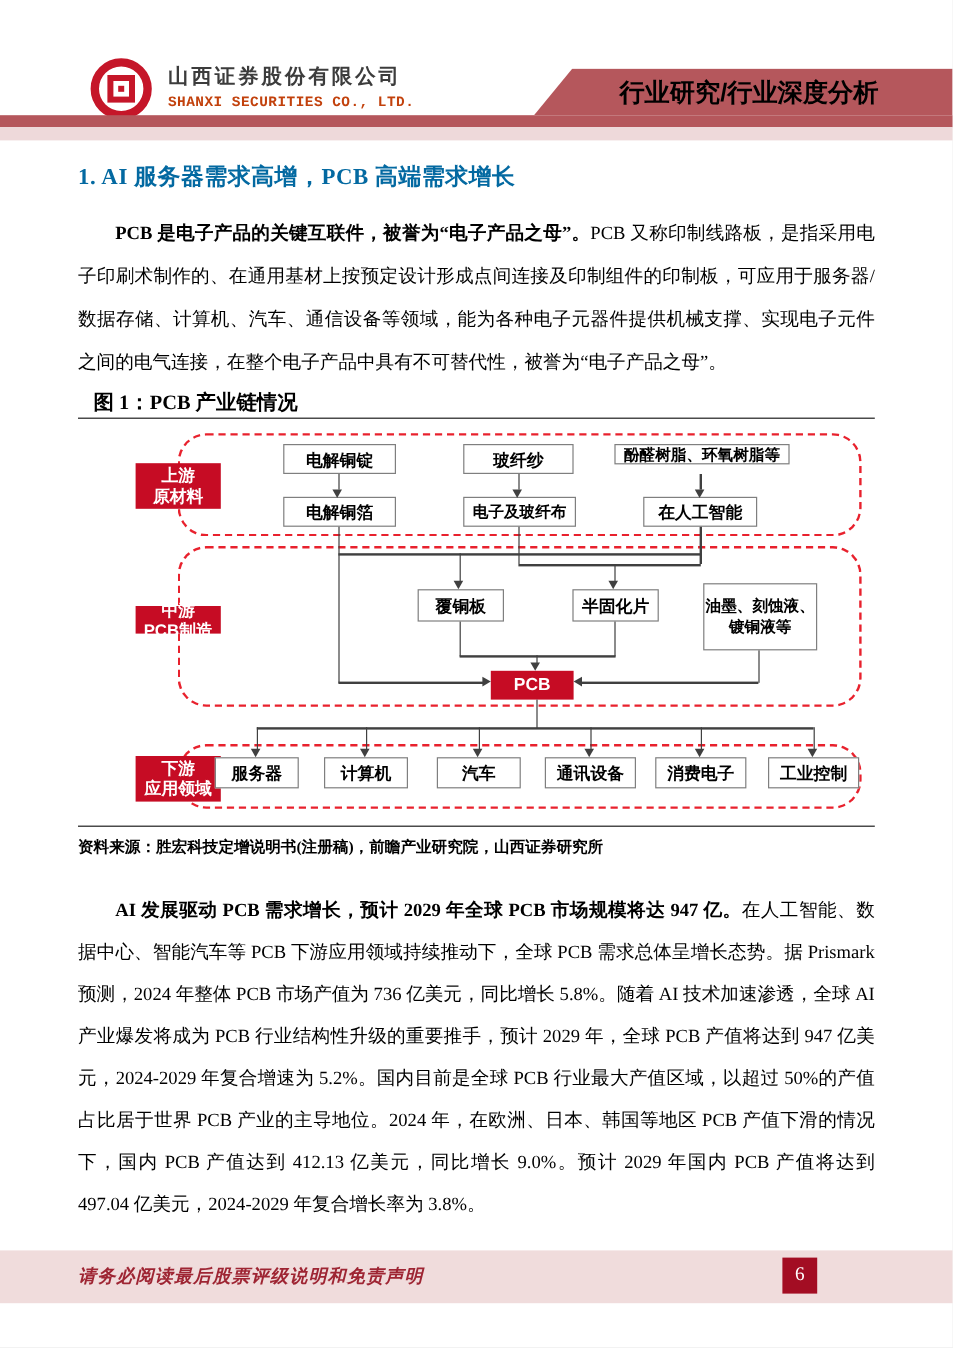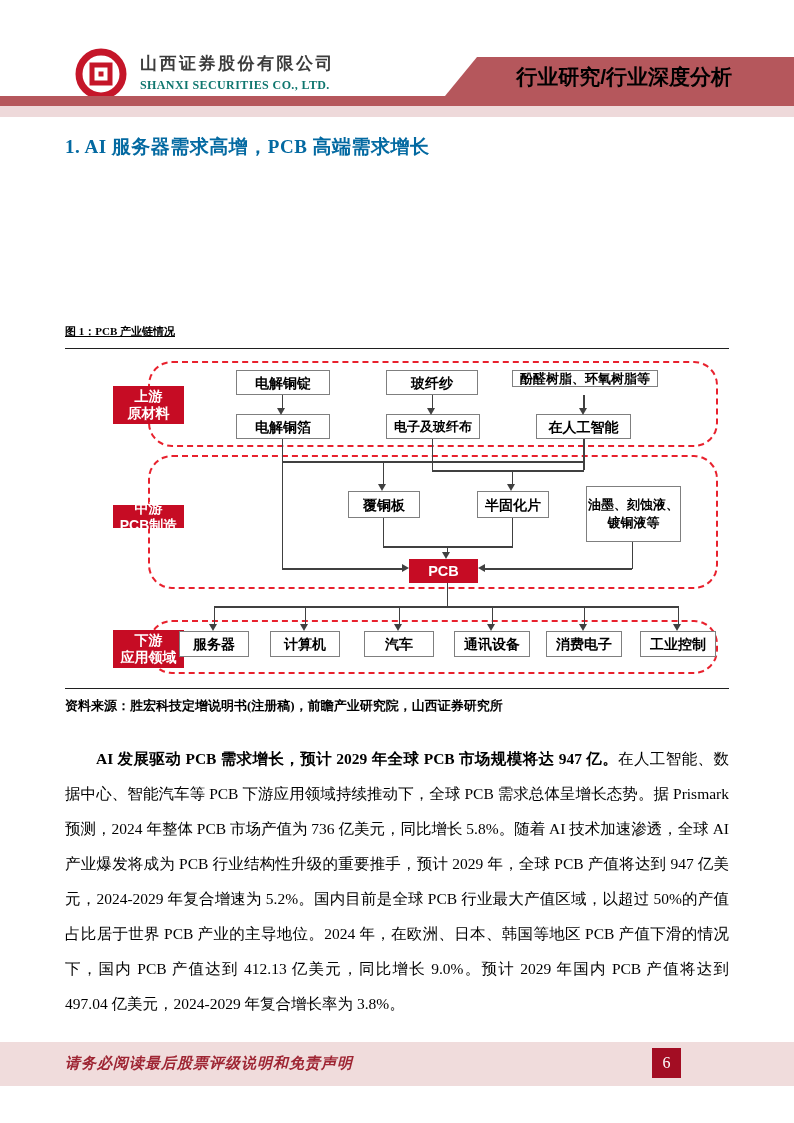--- a/index.html
+++ b/index.html
@@ -3,39 +3,39 @@
 <meta charset="utf-8">
 <style>
   html,body{margin:0;padding:0;background:#e8e8e8;}
   .page{position:relative;width:794px;height:1123px;margin:0 auto;background:#ffffff;
         font-family:"Liberation Serif",serif;color:#000;overflow:hidden;}
 
   
   .logo{position:absolute;left:72px;top:45px;width:58px;height:58px;}
   .co-cn{position:absolute;left:140px;top:52px;font-family:"Liberation Sans",sans-serif;
          font-weight:bold;font-size:17px;letter-spacing:2.5px;color:#3c3c3c;}
-  .co-en{position:absolute;left:140px;top:78px;font-family:Liberation Serif, serif;
-         font-weight:bold;font-size:12px;letter-spacing:.4px;color:#0f766e;}
+  .co-en{position:absolute;left:140px;top:78px;font-family:Liberation Mono, monospace;
+         font-weight:bold;font-size:12px;letter-spacing:.4px;color:#c2410c;}
   .banner{position:absolute;left:445px;right:0;top:57px;height:39px;background:#b5575c;
           clip-path:polygon(32px 0,100% 0,100% 100%,0 100%);
           display:flex;align-items:center;justify-content:flex-end;padding-right:62px;box-sizing:border-box;
           font-family:"Liberation Sans",sans-serif;font-weight:bold;font-size:21px;color:#000000;}
   .stripe-red{position:absolute;left:0;right:0;top:96px;height:10px;background:#b5575c;}
   .stripe-pink{position:absolute;left:0;right:0;top:106px;height:11px;background:#eed9da;}
 
   
   .sec-title{position:absolute;left:65px;top:134px;width:664px;
              font-weight:bold;font-size:19px;color:#0369a1;letter-spacing:.5px;}
   .para{position:absolute;left:65px;width:664px;font-size:15.5px;text-align:justify;}
   .p1{top:177px;line-height:36px;}
   .p2{top:741px;line-height:35px;}
   .para .ind{display:inline-block;width:2em;}
   .para b{font-weight:bold;}
 
-  .fig-caption{position:absolute;left:65px;top:324px;font-size:11px;font-weight:600;text-decoration:underline;}
+  .fig-caption{position:absolute;left:78px;top:324px;font-size:17px;font-weight:600;}
   .rule{position:absolute;left:65px;width:664px;height:0;border-top:1.7px solid #1f1f1f;}
   .rule-top{top:348px;}
   .rule-bottom{top:688px;}
   .fig-source{position:absolute;left:65px;top:697px;font-size:13px;font-weight:600;}
 
   
   .diagram{position:absolute;left:65px;top:353px;width:664px;height:332px;
            font-family:"Liberation Sans",sans-serif;}
   .dashed{position:absolute;border:2.5px dashed #e8212d;border-radius:24px;box-sizing:border-box;}
   .stage{position:absolute;background:#c60c24;color:#fff;font-weight:bold;font-size:14px;
@@ -74,20 +74,21 @@
     <rect x="26.5" y="26.5" width="5" height="5" fill="#c51629"></rect>
   </svg>
   <div class="co-cn">山西证券股份有限公司</div>
   <div class="co-en">SHANXI SECURITIES CO., LTD.</div>
   <div class="banner">行业研究/行业深度分析</div>
   <div class="stripe-red"></div>
   <div class="stripe-pink"></div>
 
   <div class="sec-title">1. AI 服务器需求高增，PCB 高端需求增长</div>
 
+  <div class="para p1"><span class="ind"></span><b>PCB 是电子产品的关键互联件，被誉为“电子产品之母”。</b><span>PCB 又称印制线路板，是指采用电子印刷术制作的、在通用基材上按预定设计形成点间连接及印制组件的印制板，可应用于服务器/数据存储、计算机、汽车、通信设备等领域，能为各种电子元器件提供机械支撑、实现电子元件之间的电气连接，在整个电子产品中具有不可替代性，被誉为“电子产品之母”。</span></div>
 
   <div class="fig-caption">图 1：PCB 产业链情况</div>
   <div class="rule rule-top"></div>
 
   <div class="diagram">
 
     <div class="dashed" style="left:83px;top:8px;width:570px;height:86px;"></div>
     <div class="dashed" style="left:83px;top:102px;width:570px;height:134px;"></div>
     <div class="dashed" style="left:83px;top:267px;width:570px;height:54px;"></div>
 

